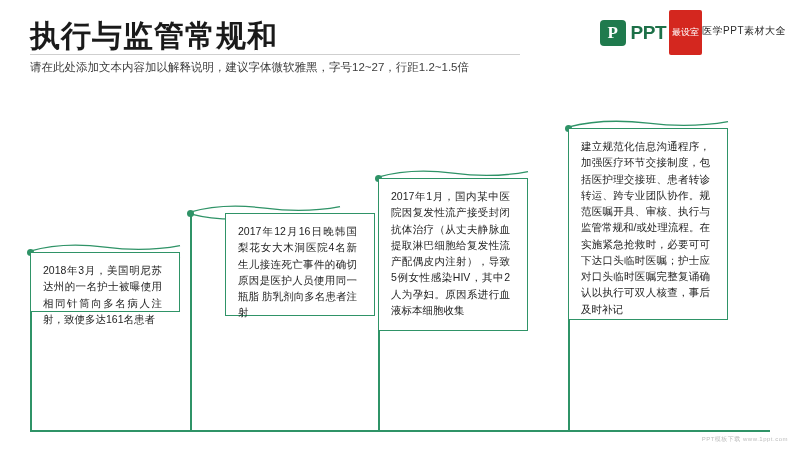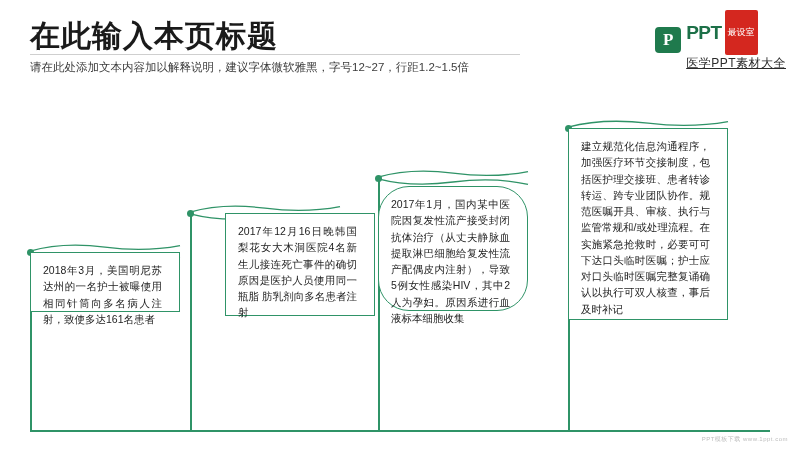--- a/index.html
+++ b/index.html
@@ -39,21 +39,21 @@
     color: #ffffff;
     font-size: 17px;
     font-weight: bold;
     display: flex;
     align-items: center;
     justify-content: center;
     font-family: "Liberation Serif", serif;
   }
   .logo-main {
     display: flex;
-    flex-direction: column;
+    flex-direction: row;
     line-height: 1;
   }
   .logo-top {
     display: flex;
     align-items: center;
     gap: 3px;
   }
   .logo-ppt {
     font-size: 19px;
     font-weight: bold;
@@ -63,25 +63,24 @@
   }
   .logo-tag {
     background: #d4271f;
     color: #ffffff;
     font-size: 9px;
     padding: 18px 3px;
     border-radius: 2px;
     letter-spacing: 0;
   }
   .logo-sub {
-    font-size: 12px;
+    font-size: 10px;
     color: #2a2a2a;
     letter-spacing: 0.5px;
-    margin-top: 2px;
-    text-decoration: underline;
+    margin-top: 16px;
   }
 
   
   .page-title {
     position: absolute;
     left: 30px;
     top: 16px;
     font-size: 30px;
     font-weight: bold;
     color: #1a1a1a;
@@ -210,21 +209,21 @@
     <div class="logo-badge">P</div>
     <div class="logo-main">
       <div class="logo-top">
         <span class="logo-ppt">PPT</span>
         <span class="logo-tag">最设室</span>
       </div>
       <div class="logo-sub">医学PPT素材大全</div>
     </div>
   </div>
 
-  <div class="page-title">在此输入本页标题</div>
+  <div class="page-title">执行与监管常规和</div>
   <div class="title-rule"></div>
   <div class="subtitle">请在此处添加文本内容加以解释说明，建议字体微软雅黑，字号12~27，行距1.2~1.5倍</div>
 
 
   <div class="baseline"></div>
 
   <div class="flag" style="left:30px; top:252px;">
     <div class="pole" style="top:0; height:178px;"></div>
     <div class="dot" style="top:-3px;"></div>
     <svg class="wave-top" viewBox="0 0 150 10" preserveAspectRatio="none" style="width:150px;">
@@ -250,21 +249,21 @@
 
   <div class="flag" style="left:378px; top:178px;">
     <div class="pole" style="top:0; height:252px;"></div>
     <div class="dot" style="top:-3px;"></div>
     <svg class="wave-top" viewBox="0 0 150 10" preserveAspectRatio="none" style="width:150px;">
       <path d="M0,9 C25,0 50,0 75,4 C100,8 125,8 150,2" fill="none" stroke="#2f9367" stroke-width="1.6"></path>
     </svg>
     <svg class="wave-bottom" viewBox="0 0 150 10" preserveAspectRatio="none" style="width:150px;">
       <path d="M0,1 C25,9 50,9 75,5 C100,1 125,1 150,8" fill="none" stroke="#2f9367" stroke-width="1.6"></path>
     </svg>
-    <div class="banner-box" style="top:8px; width:150px; height:125px;border-radius:31px;">2017年1月，国内某中医院因复发性流产接受封闭抗体治疗（从丈夫静脉血提取淋巴细胞给复发性流产配偶皮内注射），导致5例女性感染HIV，其中2人为孕妇。原因系进行血液标本细胞收集</div>
+    <div class="banner-box" style="top:0; width:150px; height:153px;">2017年1月，国内某中医院因复发性流产接受封闭抗体治疗（从丈夫静脉血提取淋巴细胞给复发性流产配偶皮内注射），导致5例女性感染HIV，其中2人为孕妇。原因系进行血液标本细胞收集</div>
   </div>
 
   <div class="flag" style="left:568px; top:128px;">
     <div class="pole" style="top:0; height:302px;"></div>
     <div class="dot" style="top:-3px;"></div>
     <svg class="wave-top" viewBox="0 0 160 10" preserveAspectRatio="none" style="width:160px;">
       <path d="M0,9 C27,0 53,0 80,4 C107,8 133,8 160,2" fill="none" stroke="#2f9367" stroke-width="1.6"></path>
     </svg>
     <svg class="wave-bottom" viewBox="0 0 160 10" preserveAspectRatio="none" style="width:160px;">
       <path d="M0,1 C27,9 53,9 80,5 C107,1 133,1 160,8" fill="none" stroke="#2f9367" stroke-width="1.6"></path>

